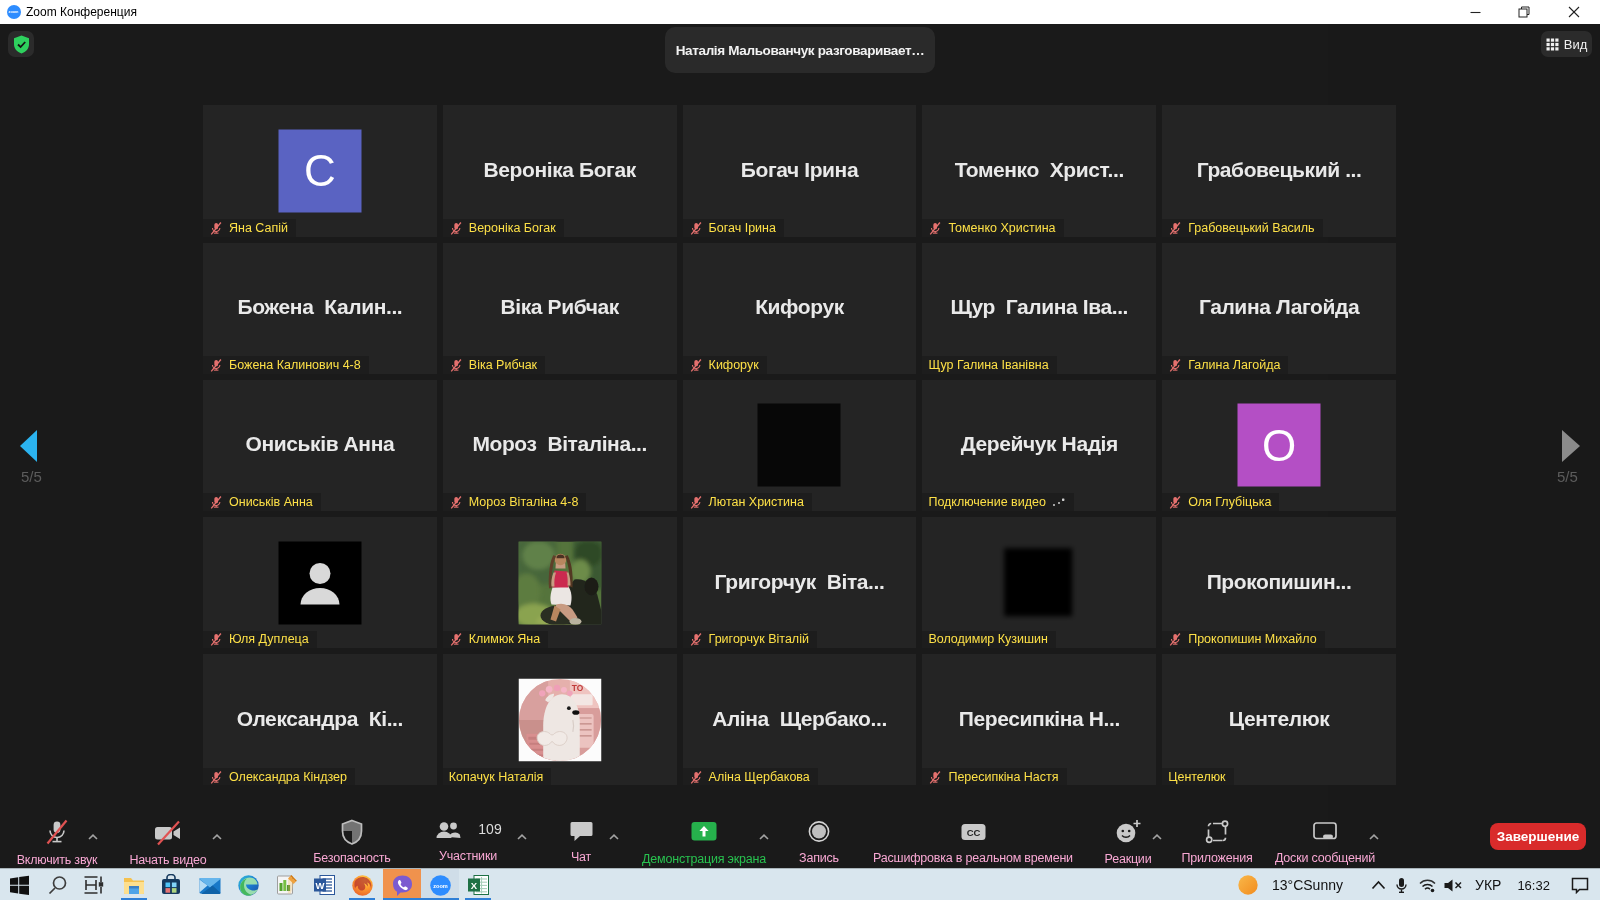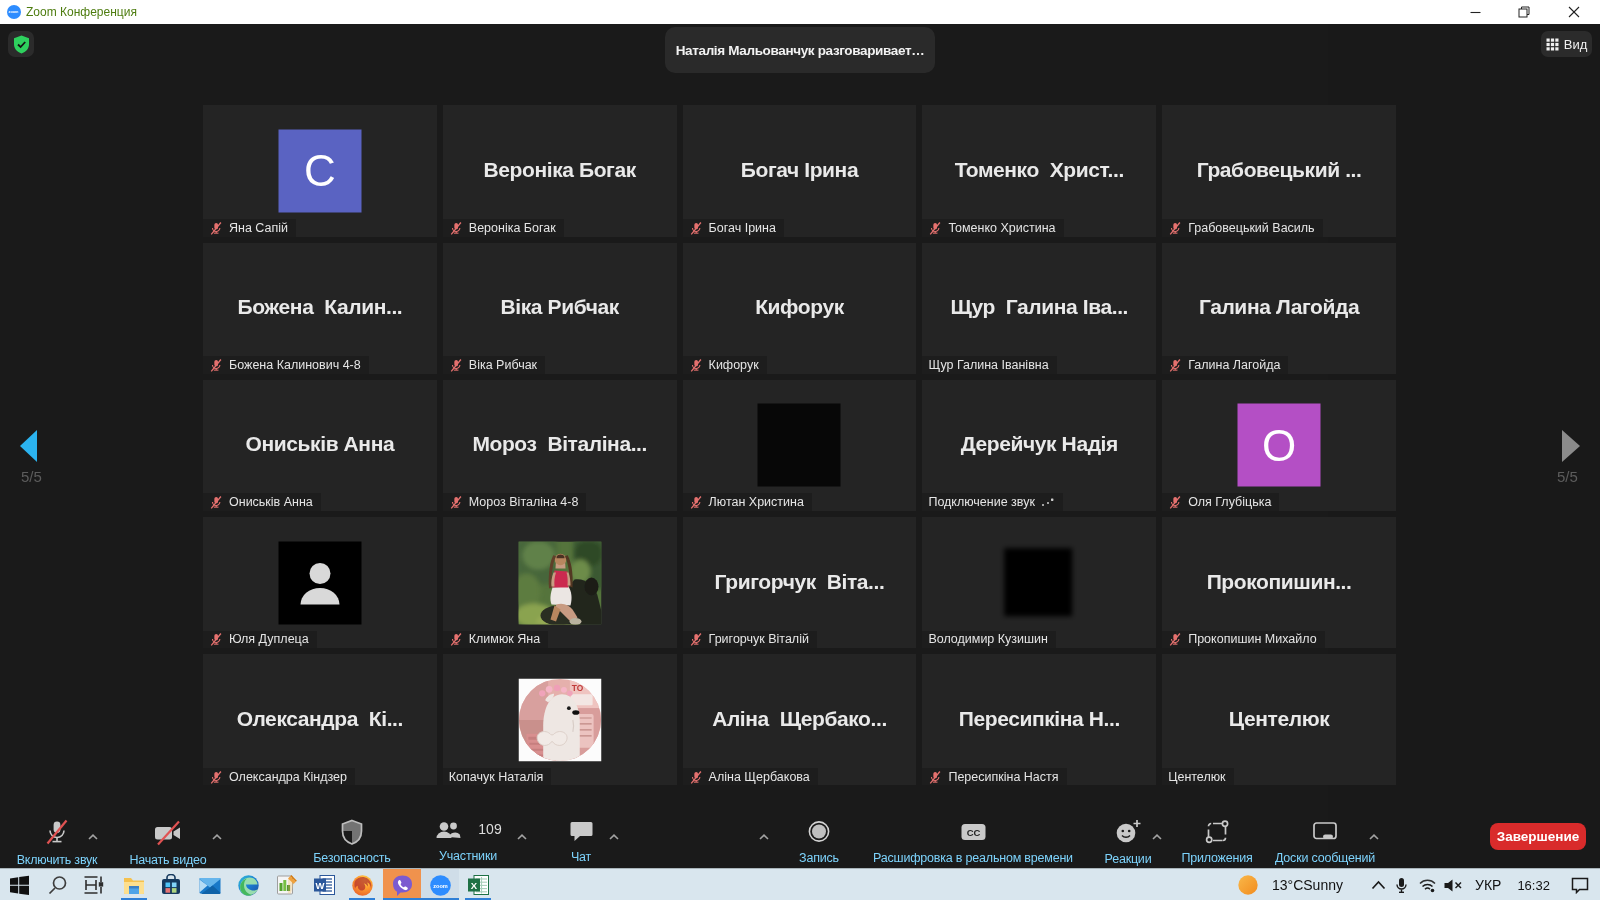--- a/index.html
+++ b/index.html
@@ -1,35 +1,35 @@
 <!DOCTYPE html>
 <html><head><meta charset="utf-8"><style>
 *{margin:0;padding:0;box-sizing:border-box}
 html,body{width:1600px;height:900px;overflow:hidden;font-family:"Liberation Sans",sans-serif;background:#191919}
 .titlebar{position:absolute;left:0;top:0;width:1600px;height:24px;background:#fff;z-index:5}
 .tb-ico{position:absolute;left:6.5px;top:5px;width:14px;height:14px;border-radius:50%;background:#2d8cff;display:flex;align-items:center;justify-content:center;color:#fff;font-size:3.8px;font-weight:bold}
-.tb-title{position:absolute;left:26px;top:4.5px;font-size:12px;color:#4d7c0f}
+.tb-title{position:absolute;left:26px;top:4.5px;font-size:12px;color:#000000}
 .wbtn{position:absolute;top:0;height:24px;display:flex;align-items:center;justify-content:center}
 .main{position:absolute;left:0;top:24px;width:1328px;height:844px;background:#1a1a1a}
 .shield{position:absolute;left:8px;top:7px;width:26px;height:26px;border-radius:7px;background:#2b2b2b;display:flex;align-items:center;justify-content:center}
 .tooltip{position:absolute;left:665px;top:3px;width:270px;height:46px;border-radius:10px;background:#2a2a2a;color:#f2f2f2;font-size:13.5px;font-weight:bold;letter-spacing:-0.35px;display:flex;align-items:center;justify-content:center;white-space:nowrap}
 .viewbtn{position:absolute;left:1541px;top:7px;width:51px;height:26px;border-radius:7px;background:#2b2b2b;color:#f0f0f0;font-size:13px;display:flex;align-items:center;justify-content:center;gap:5px}
 .tile{position:absolute;width:233.8px;height:131.2px;background:#242424}
 .cn{position:absolute;left:0;right:0;top:50%;transform:translateY(-54%);text-align:center;font-size:21px;font-weight:bold;color:#e9e9e9;letter-spacing:-0.4px;white-space:pre}
 .sq{position:absolute;left:50%;top:50%;transform:translate(-50%,-50%);width:83px;height:83px;display:flex;align-items:center;justify-content:center}
 .ltr{font-size:44px;color:#fff;font-family:"Liberation Sans";}
-.lb{position:absolute;left:0;bottom:0;height:17.5px;background:#1d1d1d;display:flex;align-items:center;padding:0 8px 0 6px;gap:6px;font-size:12.5px;color:#e5e5e5;white-space:nowrap}
+.lb{position:absolute;left:0;bottom:0;height:17.5px;background:#1d1d1d;display:flex;align-items:center;padding:0 8px 0 6px;gap:6px;font-size:12.5px;color:#fde047;white-space:nowrap}
 .lb .mi{flex:0 0 auto;margin-top:1px}
 .arrowL{position:absolute;left:20px;top:406px;width:0;height:0;border-top:16px solid transparent;border-bottom:16px solid transparent;border-right:17px solid #2bb3ef}
 .arrowR{position:absolute;left:1562px;top:406px;width:0;height:0;border-top:16px solid transparent;border-bottom:16px solid transparent;border-left:18px solid #8b8b8b}
 .pgL{position:absolute;left:21px;top:444px;font-size:15px;color:#5c5c5c}
 .pgR{position:absolute;left:1557px;top:444px;font-size:15px;color:#5c5c5c}
 .ti{position:absolute;top:790px;display:flex;flex-direction:column;align-items:center;height:56px;justify-content:flex-start}
 .ti svg{margin-top:4px}
-.tt{font-size:12.5px;color:#7dd3fc;margin-top:5px;white-space:nowrap;letter-spacing:-0.2px}
+.tt{font-size:12.5px;color:#f9a8d4;margin-top:5px;white-space:nowrap;letter-spacing:-0.2px}
 .car{position:absolute;top:803px}
 .endbtn{position:absolute;left:1490px;top:799px;width:96px;height:27px;background:#d92b2b;border-radius:8px;color:#fff;font-size:13.5px;font-weight:bold;display:flex;align-items:center;justify-content:center}
 .taskbar{position:absolute;left:0;top:868px;width:1600px;height:32px;background:#d9e6ee;border-top:1px solid #a9b4ba}
 .tc{position:absolute;top:0;width:38px;height:32px;display:flex;align-items:center;justify-content:center}
 .tl{position:absolute;bottom:0;height:2.5px;background:#2f7fd6}
 .tray{position:absolute;left:1237px;top:0;height:32px;display:flex;align-items:center;font-size:14px;color:#111}
 </style></head>
 <body>
 <div class="titlebar">
  <div class="tb-ico">zoom</div>
@@ -259,21 +259,21 @@
             <line x1="5.6" y1="13.8" x2="10.8" y2="13.8"></line>
             <line x1="13.6" y1="1.6" x2="2.6" y2="15.2" stroke-width="1.5"></line>
           </g>
         </svg>
         <span>Лютан Христина</span>
       </div>
     </div>
 <div class="tile" style="left:922.4px;top:355.8px">
       <div class="cn">Дерейчук Надія</div>
       <div class="lb">
-        <span>Подключение звук</span>
+        <span>Подключение видео</span>
         <svg width="14" height="10" viewBox="0 0 14 10">
           <g fill="#cfcfcf">
             <rect x="1" y="7" width="2" height="2" rx="1"></rect>
             <rect x="6" y="5" width="2" height="2" rx="1"></rect>
             <rect x="10" y="1.5" width="2.4" height="2.4" rx="0.6"></rect>
           </g>
         </svg>
       </div>
     </div>
 <div class="tile" style="left:1162.2px;top:355.8px">
@@ -557,20 +557,27 @@
       </svg></div>
 <div class="ti" style="left:556px;width:50px">
       <svg width="27" height="27" viewBox="0 0 27 27">
         <path d="M4 4 h19 a1.5 1.5 0 0 1 1.5 1.5 v11 a1.5 1.5 0 0 1 -1.5 1.5 h-11 l-5.5 5 v-5 h-2.5 a1.5 1.5 0 0 1 -1.5 -1.5 v-11 A1.5 1.5 0 0 1 4 4z" fill="#c9c9c9"></path>
       </svg>
       <div class="tt">Чат</div>
     </div>
 <div class="car" style="left:608px"><svg width="12" height="8" viewBox="0 0 12 8">
         <path d="M2 6 L6 2.2 L10 6" stroke="#a3a3a3" stroke-width="1.6" fill="none"></path>
       </svg></div>
+<div class="ti" style="left:640px;width:128px;">
+      <svg width="26" height="30" viewBox="0 0 26 30" style="margin-top:3px">
+        <rect x="0.5" y="5" width="25" height="18.5" rx="3" fill="#26b14c"></rect>
+        <path d="M13 9 L17.6 14 L14.5 14 L14.5 19.5 L11.5 19.5 L11.5 14 L8.4 14z" fill="#fff"></path>
+      </svg>
+      <div class="tt" style="color:#28c24f">Демонстрация экрана</div>
+    </div>
 <div class="car" style="left:758px"><svg width="12" height="8" viewBox="0 0 12 8">
         <path d="M2 6 L6 2.2 L10 6" stroke="#a3a3a3" stroke-width="1.6" fill="none"></path>
       </svg></div>
 <div class="ti" style="left:789px;width:60px">
       <svg width="28" height="28" viewBox="0 0 28 28">
         <circle cx="14" cy="13.5" r="9.6" fill="none" stroke="#d3d3d3" stroke-width="1.6"></circle>
         <circle cx="14" cy="13.5" r="7" fill="#bfbfbf"></circle>
       </svg>
       <div class="tt">Запись</div>
     </div>

